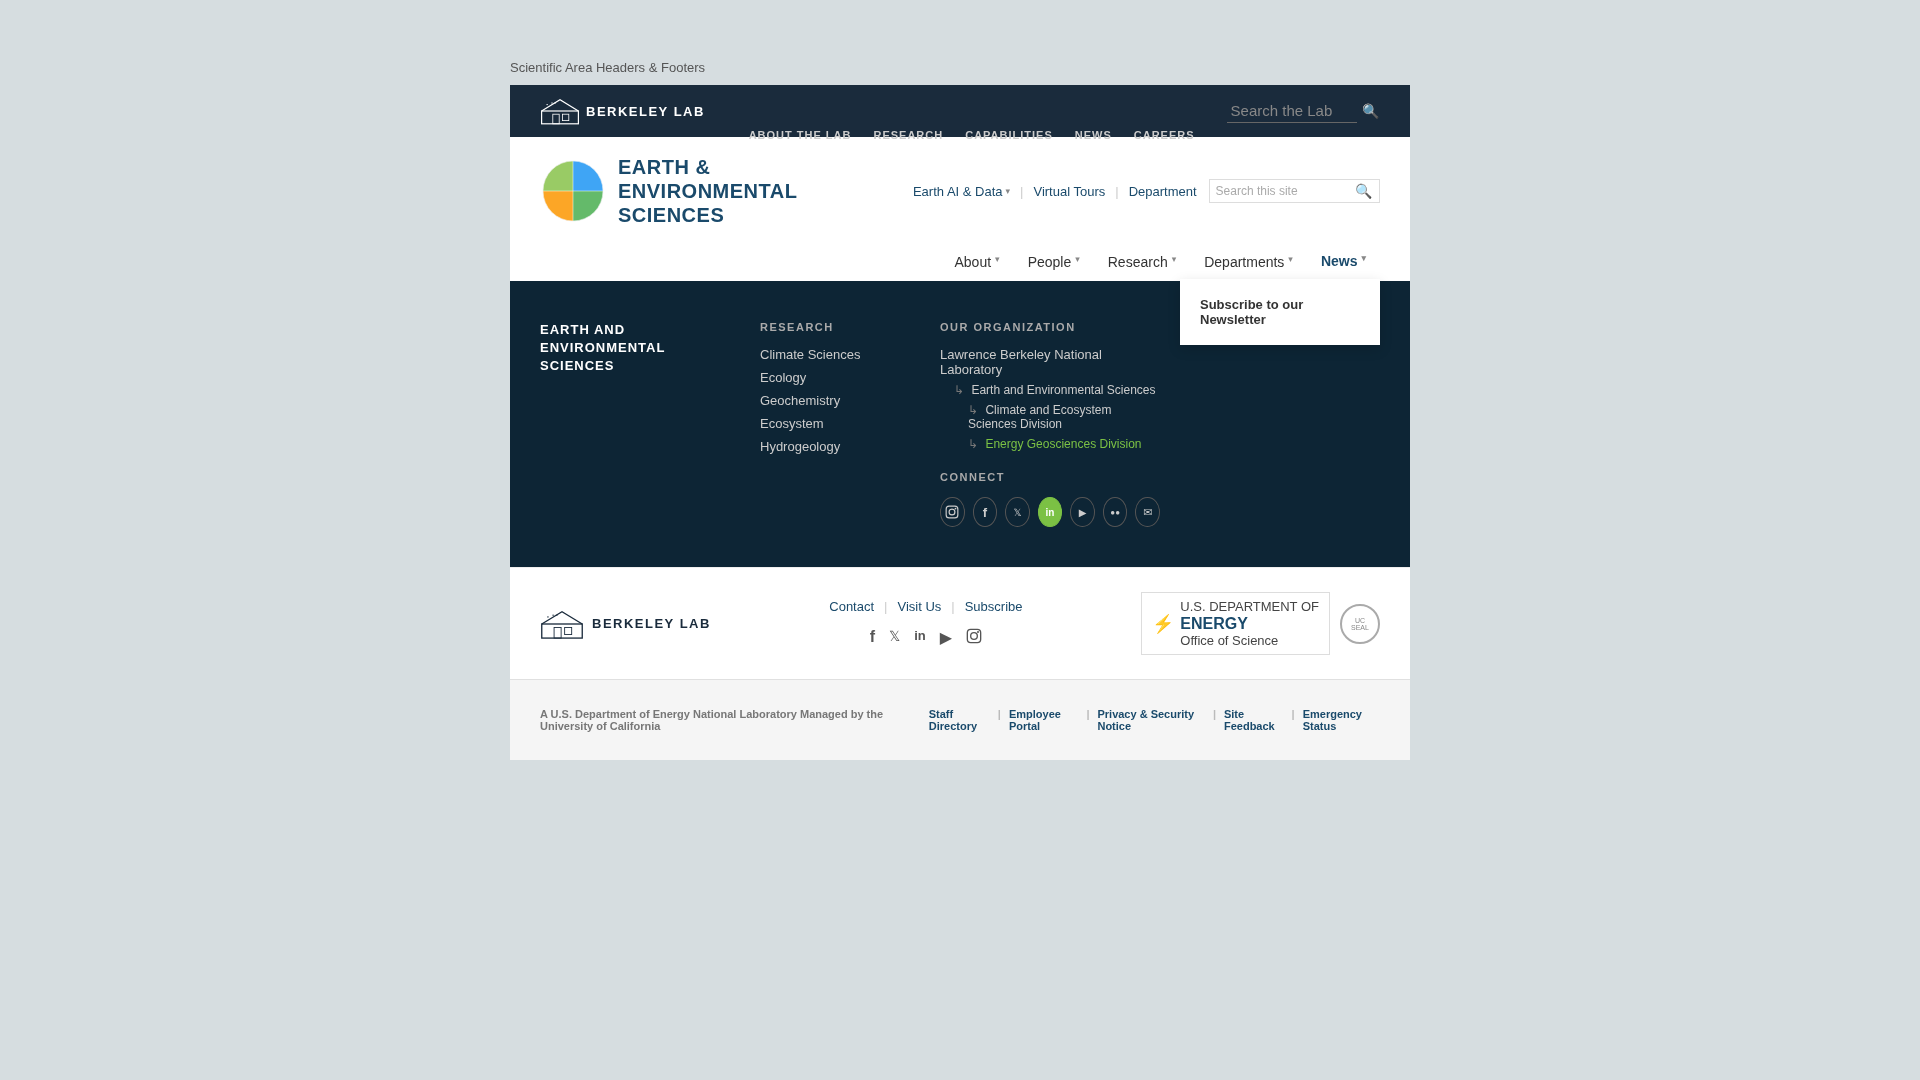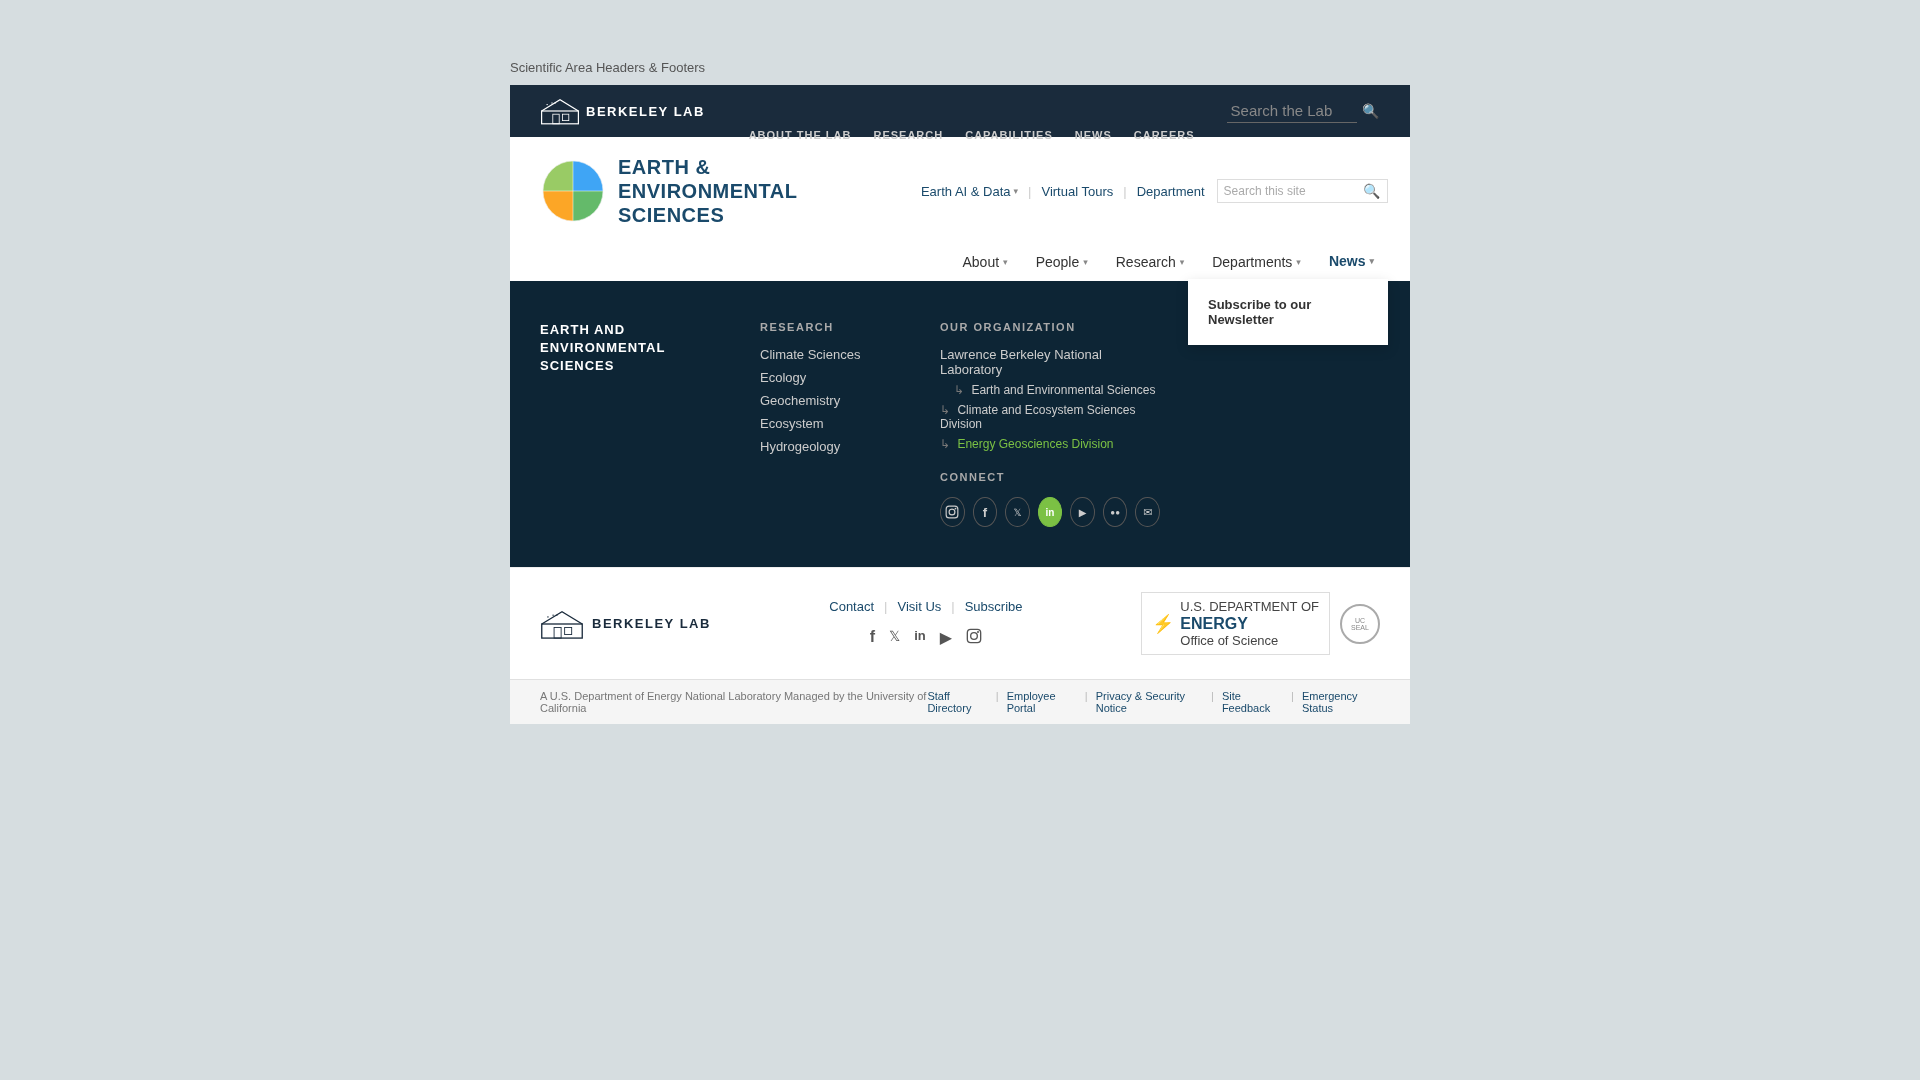--- a/index.html
+++ b/index.html
@@ -95,21 +95,21 @@
       background: none;
       border: none;
       cursor: pointer;
       color: #aaa;
       font-size: 14px;
     }
 
     
     .ees-header {
       background: white;
-      padding: 18px 22px 0 30px;
+      padding: 18px 30px 0 30px;
     }
 
     .ees-top-row {
       display: flex;
       align-items: center;
       justify-content: space-between;
       margin-bottom: 16px;
     }
 
     .ees-logo {
@@ -189,21 +189,20 @@
       gap: 0;
       position: relative;
     }
 
     .ees-nav-item {
       padding: 10px 14px;
       font-size: 14px;
       color: #333;
       cursor: pointer;
       display: flex;
-      align-items: center;
       gap: 4px;
       position: relative;
       text-decoration: none;
     }
 
     .ees-nav-item.active {
       color: #1a4a6b;
       font-weight: 600;
       border-bottom: 2px solid #1a7a3b;
     }
@@ -282,20 +281,21 @@
       color: #ccc;
       margin-bottom: 6px;
     }
 
     .org-item-indent1 {
       margin-left: 14px;
       font-size: 12px;
     }
 
     .org-item-indent2 {
+      margin-left: 28px;
       font-size: 12px;
     }
 
     .org-link-green {
       color: #7bc144;
       font-size: 12px;
       cursor: pointer;
     }
 
     .connect-section {
@@ -414,25 +414,26 @@
       align-items: center;
       justify-content: center;
       font-size: 8px;
       color: #888;
       text-align: center;
     }
 
     
     .bottom-bar {
       background: #f5f5f5;
-      padding: 10px 30px;
+      padding: 28px 30px;
       display: flex;
       justify-content: space-between;
       align-items: center;
       border-top: 1px solid #e0e0e0;
+      font-weight: bold;
     }
 
     .bottom-bar-text {
       font-size: 11px;
       color: #777;
     }
 
     .bottom-bar-links {
       display: flex;
       gap: 0;

